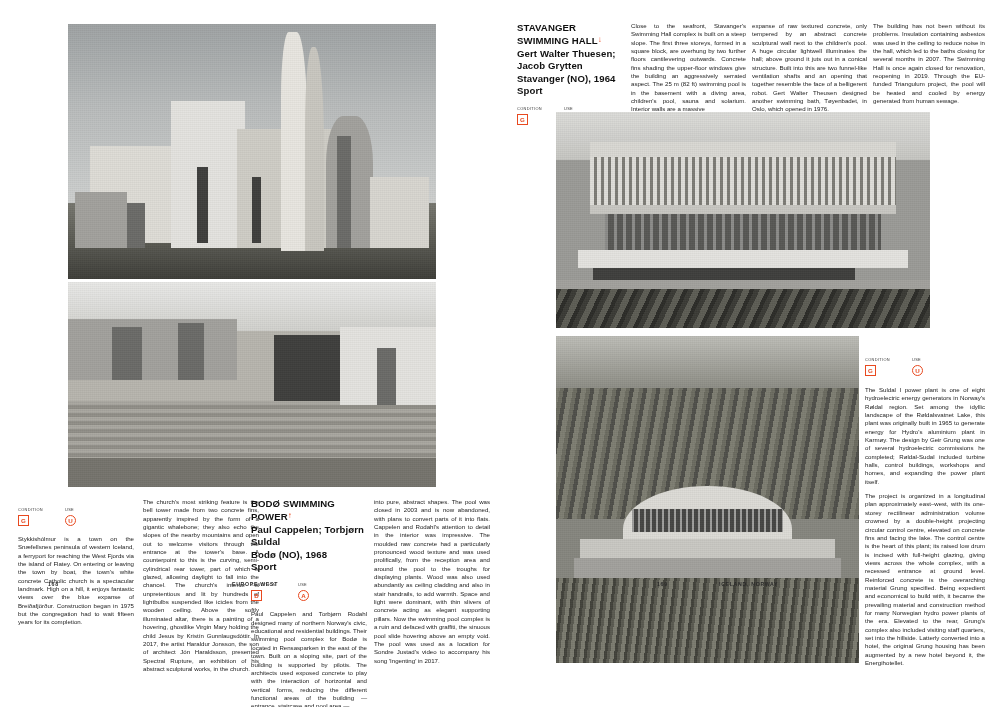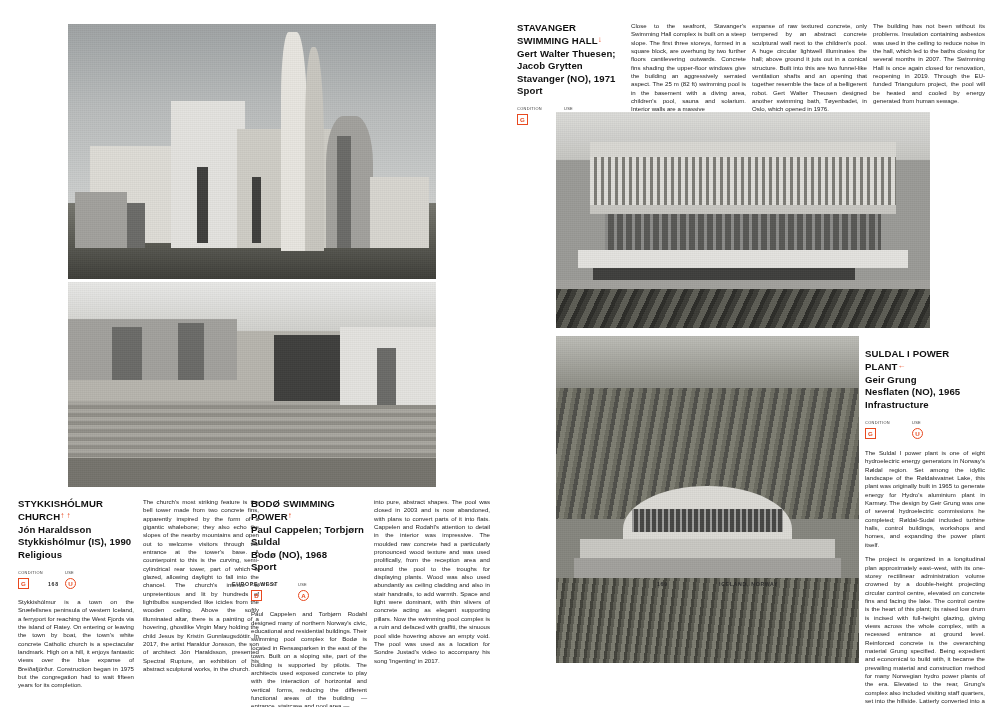--- a/index.html
+++ b/index.html
@@ -167,26 +167,20 @@
            background:repeating-linear-gradient(180deg,#a9a7a0 0 4px,#918f88 4px 8px);"></div>
 
       <div class="mass" style="left:0; top:86%; width:100%; height:14%; background:#76746d;"></div>
       <div class="mass vdark" style="left:56%; top:26%; width:18%; height:32%;"></div>
       <div class="mass light" style="left:74%; top:22%; width:26%; height:38%;"></div>
       <div class="mass dark" style="left:84%; top:32%; width:5%; height:28%;"></div>
       <div class="grain"></div>
     </div>
 
     <div style="position:absolute; left:18px; top:498px; width:116px;">
-      <div class="entry-title">
-        <span>STYKKISHÓLMUR CHURCH</span><span class="marker">↑ ↑</span><br>
-        <span class="sub">Jón Haraldsson</span><br>
-        <span class="sub">Stykkishólmur (IS), 1990</span><br>
-        <span class="sub">Religious</span>
-      </div>
       <div class="badges">
         <div class="badge-group">
           <div class="badge-label">CONDITION</div>
           <div class="badge-square">G</div>
         </div>
         <div class="badge-group">
           <div class="badge-label">USE</div>
           <div class="badge-circle">U</div>
         </div>
       </div>
@@ -228,21 +222,21 @@
     <div class="footer folio-left">168</div>
     <div class="footer running-left">EUROPE WEST</div>
   </div>
 
   <div class="page page-right">
 
     <div style="position:absolute; left:17px; top:22px; width:108px;">
       <div class="entry-title">
         <span>STAVANGER SWIMMING HALL</span><span class="marker">↓</span><br>
         <span class="sub">Gert Walter Thuesen; Jacob Grytten</span><br>
-        <span class="sub">Stavanger (NO), 1971</span><br>
+        <span class="sub">Stavanger (NO), 1964</span><br>
         <span class="sub">Sport</span>
       </div>
       <div class="badges">
         <div class="badge-group">
           <div class="badge-label">CONDITION</div>
           <div class="badge-square">G</div>
         </div>
         <div class="badge-group">
           <div class="badge-label">USE</div>
           <div class="badge-circle">U</div>
@@ -298,26 +292,20 @@
 
       <div class="mass" style="left:8%; top:62%; width:84%; height:6%; background:#c9c8c3;"></div>
       <div class="mass mid" style="left:6%; top:68%; width:88%; height:7%;"></div>
 
       <div style="position:absolute;left:0;top:74%;width:100%;height:26%;
            background:repeating-linear-gradient(97deg,#5a5a51 0 3px,#7c7c70 3px 7px,#42423b 7px 10px);"></div>
       <div class="grain"></div>
     </div>
 
     <div style="position:absolute; left:365px; top:348px; width:120px;">
-      <div class="entry-title">
-        <span>SULDAL I POWER PLANT</span><span class="marker">←</span><br>
-        <span class="sub">Geir Grung</span><br>
-        <span class="sub">Nesflaten (NO), 1965</span><br>
-        <span class="sub">Infrastructure</span>
-      </div>
       <div class="badges">
         <div class="badge-group">
           <div class="badge-label">CONDITION</div>
           <div class="badge-square">G</div>
         </div>
         <div class="badge-group">
           <div class="badge-label">USE</div>
           <div class="badge-circle">U</div>
         </div>
       </div>

